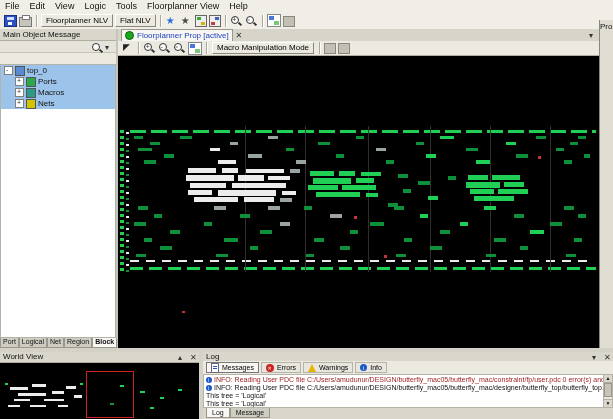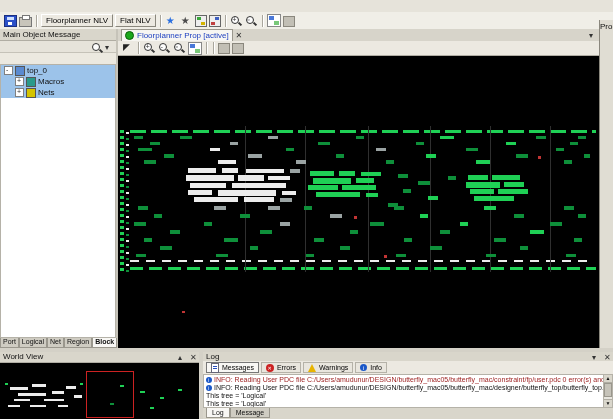--- a/index.html
+++ b/index.html
@@ -114,20 +114,29 @@
   .log-scroll .thumb{position:absolute;top:8px;left:0;right:0;height:12px;background:#c6c3b9;border:1px solid #9a978d}
   .log-tabs{position:absolute;bottom:0;left:0;right:0;height:11px;background:#d9d6cb;display:flex;align-items:flex-start;padding-left:3px}
   .ltab{font-size:7px;line-height:9px;padding:0 5px;border:1px solid #9a978d;border-top:none;background:#cfccc2}
   .ltab.active{background:#f8f7f4}
 </style>
 </head>
 <body>
 
 <div class="app">
 
+  <div class="menubar">
+    <span class="menu-item">File</span>
+    <span class="menu-item">Edit</span>
+    <span class="menu-item">View</span>
+    <span class="menu-item">Logic</span>
+    <span class="menu-item">Tools</span>
+    <span class="menu-item">Floorplanner View</span>
+    <span class="menu-item">Help</span>
+  </div>
 
   <div class="toolbar">
     <span class="ic i-save"></span>
     <span class="ic i-print"></span>
     <span class="sep"></span>
     <button class="tb-btn">Floorplanner NLV</button>
     <button class="tb-btn">Flat NLV</button>
     <span class="sep"></span>
     <span class="ic i-star-b"></span>
     <span class="ic i-star-d"></span>
@@ -152,20 +161,25 @@
       <span class="ic i-chev small-ic"></span>
     </div>
     <div class="tree">
       <div class="trow sel">
         <span class="exp minus"></span>
         <span class="tico blue"></span>
         <span>top_0</span>
       </div>
       <div class="trow child sel">
         <span class="exp plus"></span>
+        <span class="tico green"></span>
+        <span>Ports</span>
+      </div>
+      <div class="trow child sel">
+        <span class="exp plus"></span>
         <span class="tico teal"></span>
         <span>Macros</span>
       </div>
       <div class="trow child sel">
         <span class="exp plus"></span>
         <span class="tico yellow"></span>
         <span>Nets</span>
       </div>
     </div>
     <div class="panel-tabs">
@@ -193,20 +207,21 @@
           <i>+</i>
         </span>
       <span class="ic i-zoom">
           <i>-</i>
         </span>
       <span class="ic i-zoom">
           <i>▫</i>
         </span>
       <span class="ic i-winfit"></span>
       <span class="sep"></span>
+      <button class="macro-btn">Macro Manipulation Mode</button>
       <span class="sep"></span>
       <span class="ic i-tool"></span>
       <span class="ic i-tool"></span>
     </div>
     <div class="fp-canvas">
         <div style="position: absolute; left: 2px; top: 74px; width: 4px; height: 3px; background: rgb(31, 208, 85);"></div>
         <div style="position: absolute; left: 2px; top: 80px; width: 4px; height: 3px; background: rgb(31, 208, 85);"></div>
         <div style="position: absolute; left: 2px; top: 86px; width: 4px; height: 3px; background: rgb(31, 208, 85);"></div>
         <div style="position: absolute; left: 2px; top: 92px; width: 4px; height: 3px; background: rgb(31, 208, 85);"></div>
         <div style="position: absolute; left: 2px; top: 98px; width: 4px; height: 3px; background: rgb(31, 208, 85);"></div>

